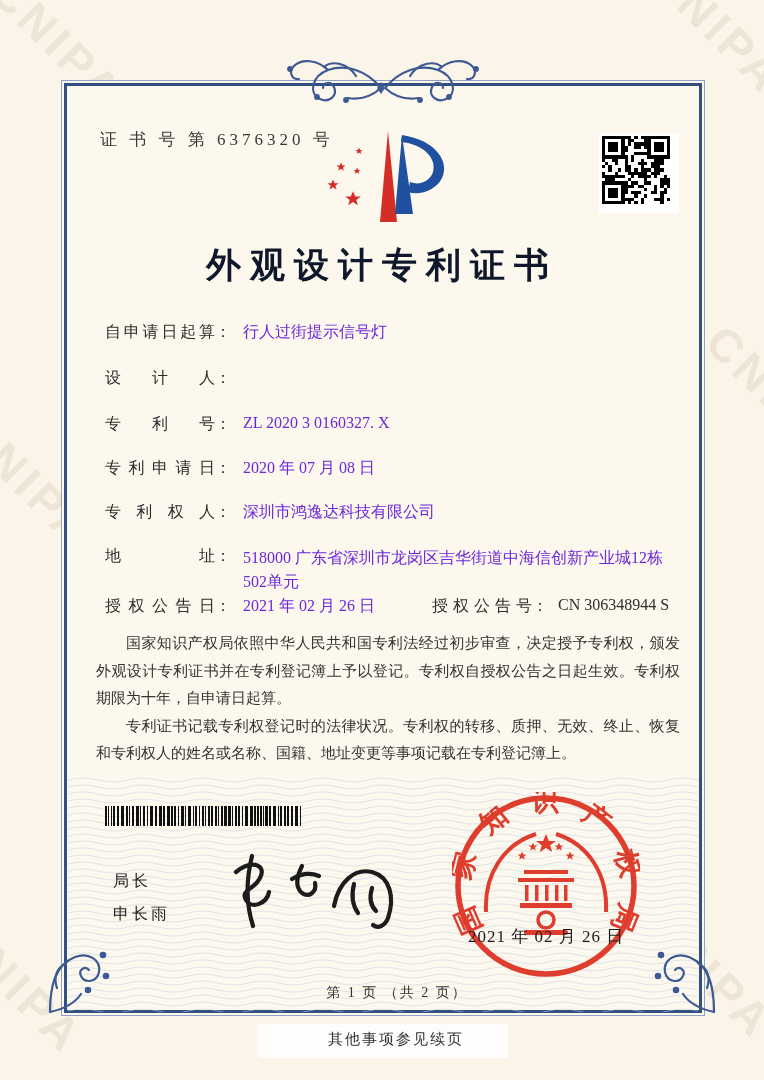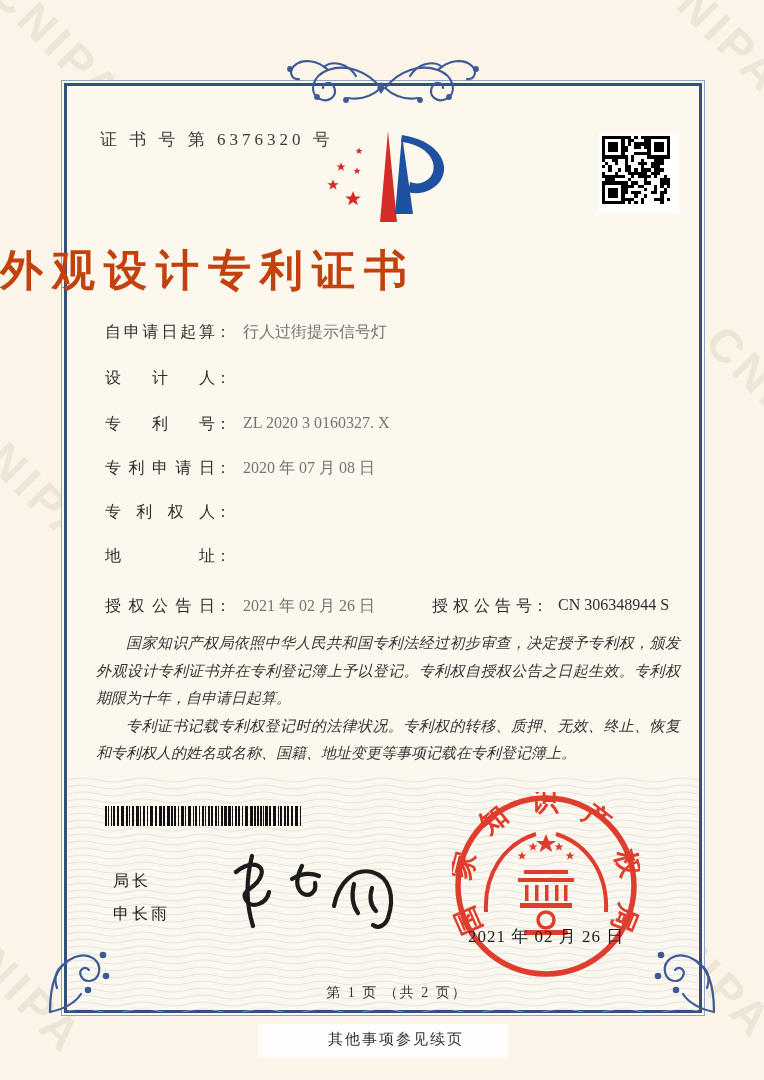--- a/index.html
+++ b/index.html
@@ -20,34 +20,34 @@
     border:1px solid #91a1c4;background:#fcf8ee;
   }
   .frame-inner{position:absolute;inset:2px;border:3px solid #31507f;}
   .deco{position:absolute;pointer-events:none;}
   
   .cert-no{position:absolute;left:100px;top:128px;font-size:17px;letter-spacing:4px;color:#3a3a3a;}
   .logo{position:absolute;left:318px;top:126px;width:140px;height:102px;}
   .qr{position:absolute;left:599px;top:133px;width:74px;height:74px;background:#fff;padding:3px;}
   .qr svg{display:block;width:68px;height:68px;}
   .title{
-    position:absolute;left:0;top:242px;width:100%;
-    font-size:43px;font-weight:bold;letter-spacing:9px;color:#c2410c;
+    position:absolute;left:0;top:242px;width:100%;text-align:center;
+    font-size:35px;font-weight:bold;letter-spacing:9px;color:#0f172a;
   }
   
   .field{position:absolute;left:105px;font-size:16px;display:flex;}
   .field .lbl{width:110px;text-align:justify;text-align-last:justify;color:#2d2d2d;flex:none;}
   .field .colon{flex:none;}
-  .field .val{margin-left:12px;color:#737373;}
+  .field .val{margin-left:12px;color:#6d28d9;}
   .addr .val{width:432px;line-height:24px;}
   .pair2{position:absolute;left:432px;font-size:16px;display:flex;}
   .pair2 .lbl{width:100px;text-align:justify;text-align-last:justify;flex:none;}
   .pair2 .val{margin-left:10px;}
   
-  .paras{position:absolute;left:96px;top:630px;width:584px;font-size:15px;line-height:1.84;color:#333;font-style:italic;}
+  .paras{position:absolute;left:96px;top:630px;width:584px;font-size:15px;line-height:1.84;color:#333;}
   .paras p{margin:0;text-indent:2em;text-align:justify;}
   
   .waveband{position:absolute;left:68px;top:776px;width:630px;height:236px;}
   .barcode{position:absolute;left:105px;top:806px;width:200px;height:20px;}
   .director{position:absolute;left:113px;top:864px;font-size:16px;letter-spacing:3px;color:#222;line-height:33px;}
   .signature{position:absolute;left:222px;top:840px;width:185px;height:100px;}
   .seal{position:absolute;left:452px;top:792px;width:188px;height:188px;opacity:.93;}
   .seal-date{position:absolute;left:468px;top:925px;font-size:17px;letter-spacing:1px;color:#1d1d1d;white-space:nowrap;}
   .page-no{position:absolute;left:0;top:984px;width:100%;text-align:center;font-size:14px;letter-spacing:2px;color:#333;padding-left:15px;}
   .note-band{position:absolute;left:258px;top:1024px;width:250px;height:34px;background:rgba(255,255,255,0.8);}
@@ -334,24 +334,26 @@
     <span class="val">ZL 2020 3 0160327. X</span>
   </div>
   <div class="field" style="top:458px">
     <span class="lbl">专利申请日</span>
       <span class="colon">：</span>
     <span class="val">2020 年 07 月 08 日</span>
   </div>
   <div class="field" style="top:502px">
     <span class="lbl">专利权人</span>
       <span class="colon">：</span>
+    <span class="val">深圳市鸿逸达科技有限公司</span>
   </div>
   <div class="field addr" style="top:546px">
     <span class="lbl">地址</span>
       <span class="colon">：</span>
+    <span class="val">518000 广东省深圳市龙岗区吉华街道中海信创新产业城12栋502单元</span>
   </div>
   <div class="field" style="top:596px">
     <span class="lbl">授权公告日</span>
       <span class="colon">：</span>
     <span class="val">2021 年 02 月 26 日</span>
   </div>
   <div class="pair2" style="top:596px">
     <span class="lbl">授权公告号</span>
       <span class="colon">：</span>
     <span class="val">CN 306348944 S</span>

